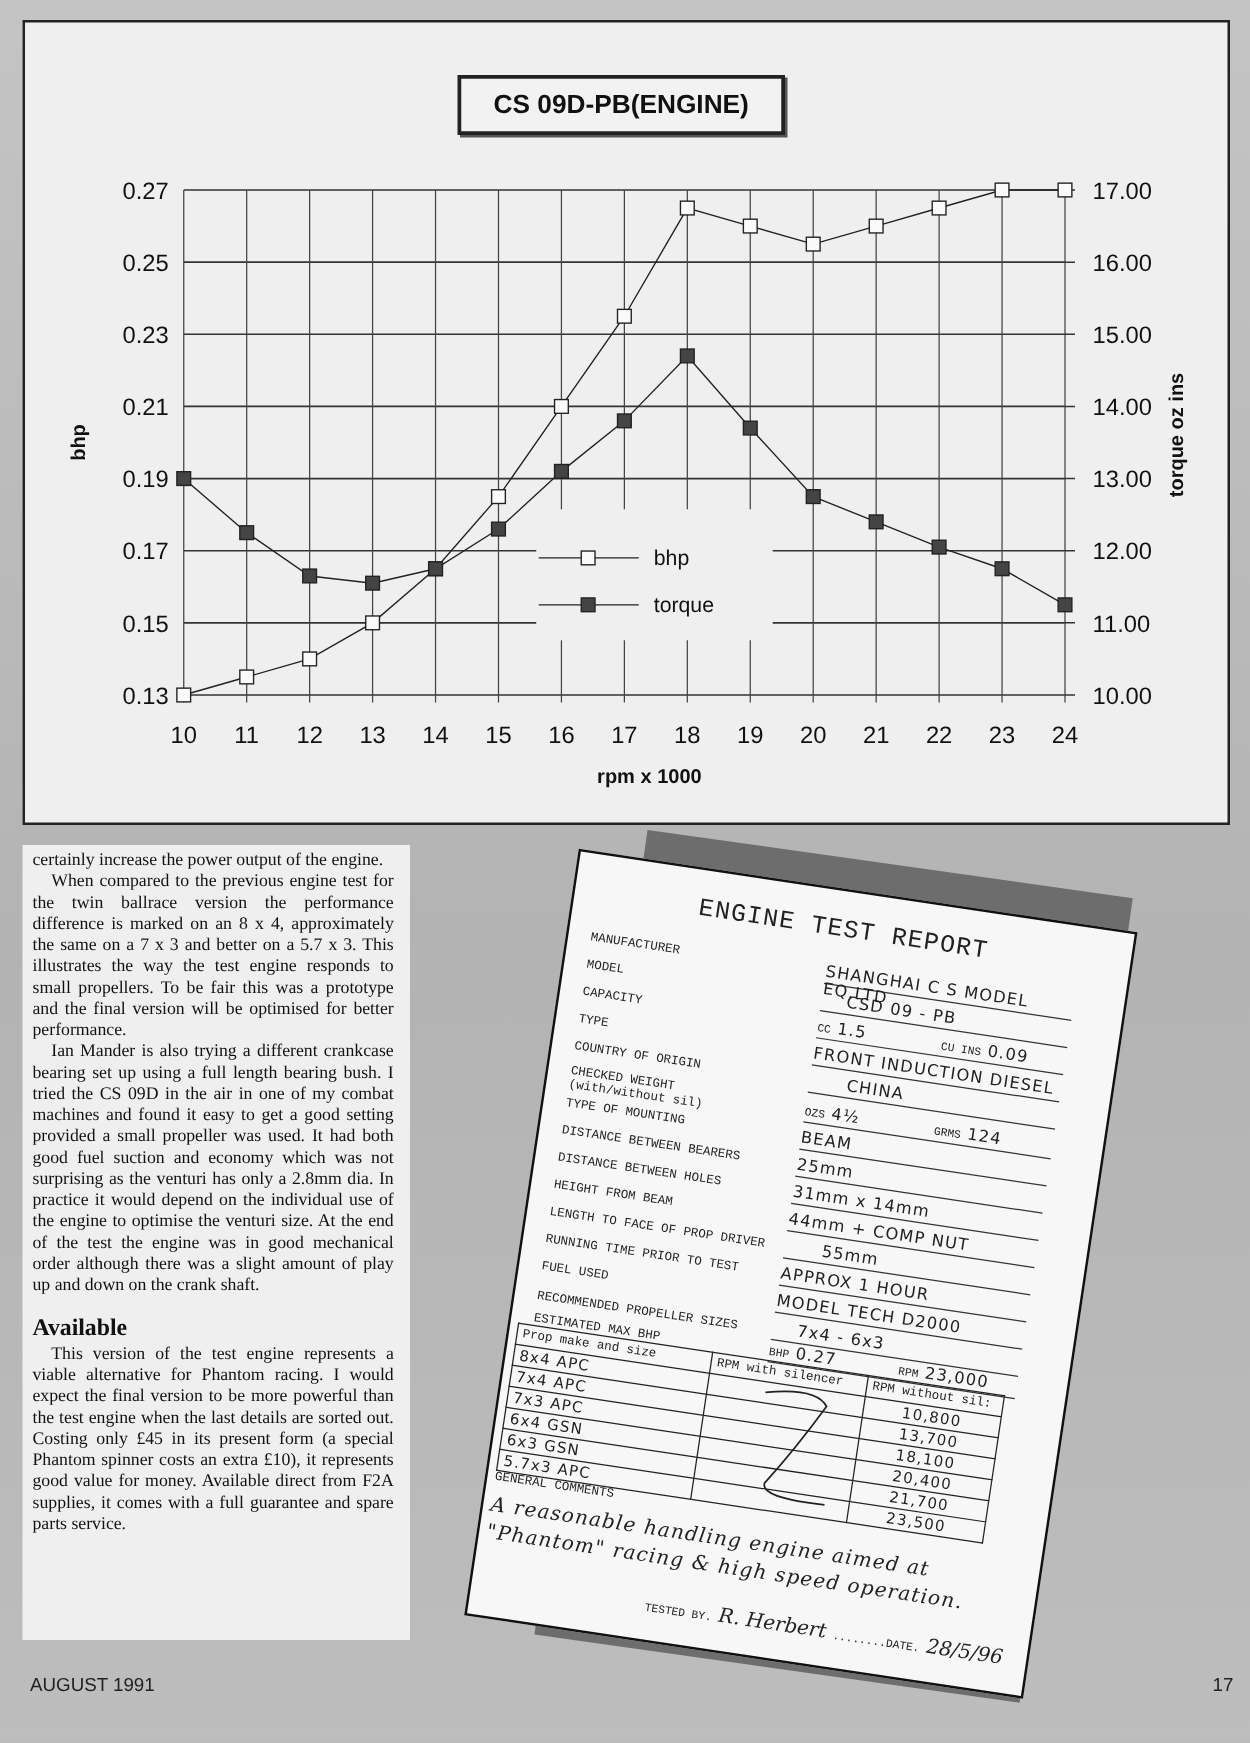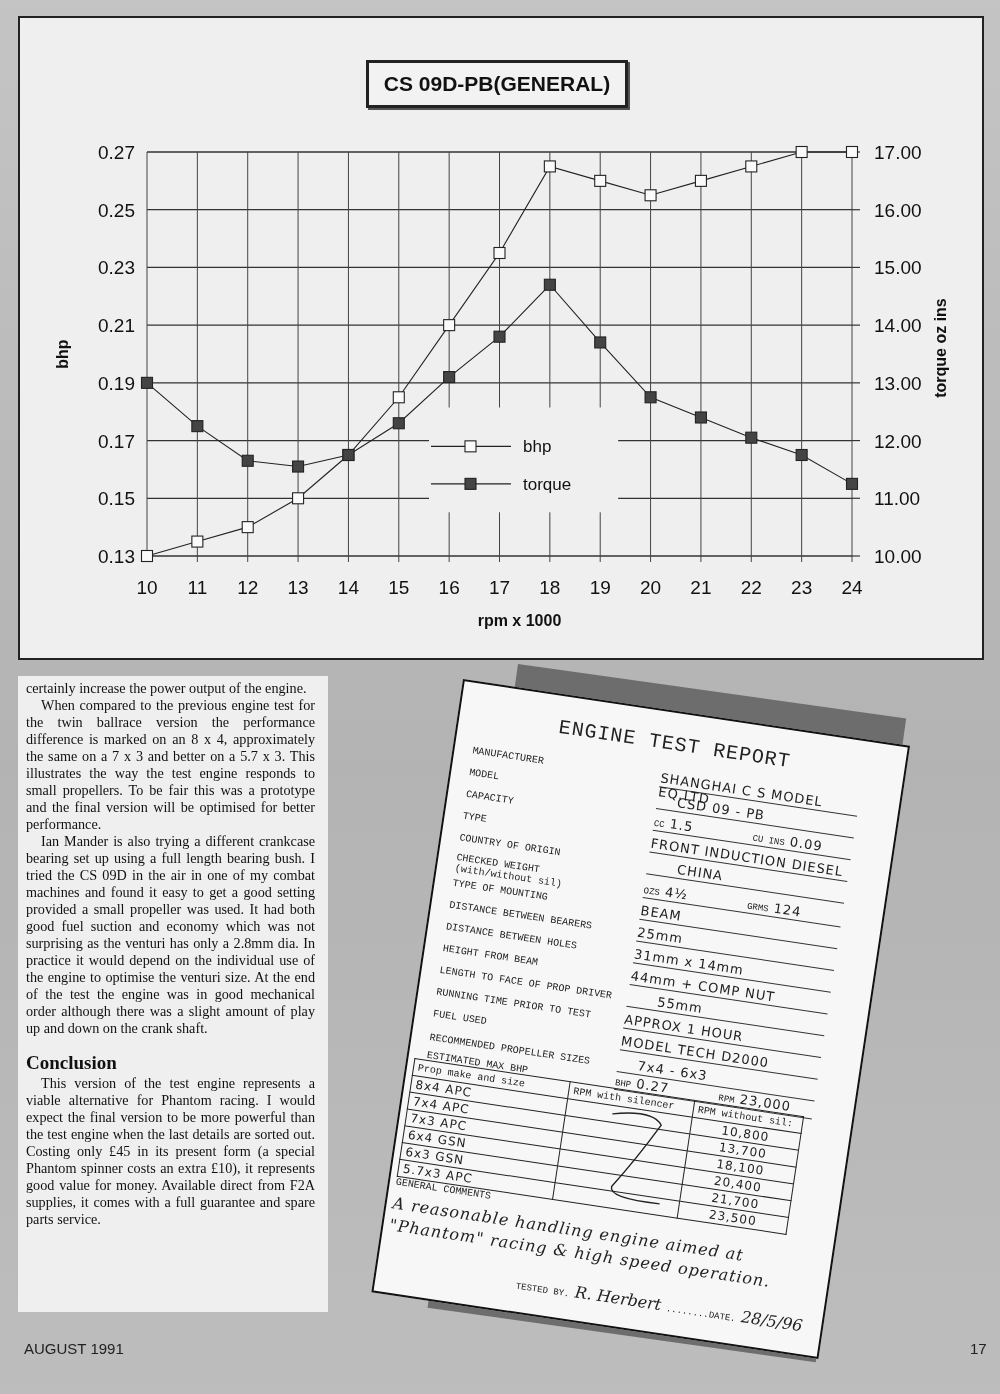--- a/index.html
+++ b/index.html
@@ -73,21 +73,21 @@
   .signoff { position: absolute; left: 140px; top: 578px; font-size: 9px; white-space: nowrap; }
   .signoff .sig { font-family: "DejaVu Serif", serif; font-style: italic; font-size: 16px; }
 
   .footer-left { position: absolute; left: 24px; top: 1340px; font-size: 15px; color: #222; }
   .footer-right { position: absolute; left: 970px; top: 1340px; font-size: 15px; color: #222; }
 </style>
 </head>
 <body>
 
 <div class="chart-panel">
-  <div class="chart-title-box">CS 09D-PB(GENERAL)</div>
+  <div class="chart-title-box">CS 09D-PB(ENGINE)</div>
   <svg class="chart" id="chart-svg" width="962" height="640">
       <line x1="127" y1="538" x2="832" y2="538" stroke="#333" stroke-width="1.3"></line>
       <text x="115" y="545" text-anchor="end" class="tick">0.13</text>
       <line x1="127" y1="480.28571428571433" x2="409" y2="480.28571428571433" stroke="#333" stroke-width="1.3"></line>
       <line x1="598.1428571428572" y1="480.28571428571433" x2="832" y2="480.28571428571433" stroke="#333" stroke-width="1.3"></line>
       <text x="115" y="487.28571428571433" text-anchor="end" class="tick">0.15</text>
       <line x1="127" y1="422.57142857142856" x2="409" y2="422.57142857142856" stroke="#333" stroke-width="1.3"></line>
       <line x1="598.1428571428572" y1="422.57142857142856" x2="832" y2="422.57142857142856" stroke="#333" stroke-width="1.3"></line>
       <text x="115" y="429.57142857142856" text-anchor="end" class="tick">0.17</text>
       <line x1="127" y1="364.8571428571429" x2="832" y2="364.8571428571429" stroke="#333" stroke-width="1.3"></line>
@@ -191,21 +191,21 @@
       <line x1="411" y1="465.8571428571429" x2="491" y2="465.8571428571429" stroke="#222" stroke-width="1.1"></line>
       <rect x="445" y="460.3571428571429" width="11" height="11" fill="#444" stroke="#222" stroke-width="1.1"></rect>
       <text x="503" y="471.8571428571429" class="legend-text">torque</text>
     </svg>
 </div>
 
 <div class="text-column">
   <p>certainly increase the power output of the engine.</p>
   <p class="indent">When compared to the previous engine test for the twin ballrace version the performance difference is marked on an 8 x 4, approximately the same on a 7 x 3 and better on a 5.7 x 3. This illustrates the way the test engine responds to small propellers. To be fair this was a prototype and the final version will be optimised for better performance.</p>
   <p class="indent">Ian Mander is also trying a different crankcase bearing set up using a full length bearing bush. I tried the CS 09D in the air in one of my combat machines and found it easy to get a good setting provided a small propeller was used. It had both good fuel suction and economy which was not surprising as the venturi has only a 2.8mm dia. In practice it would depend on the individual use of the engine to optimise the venturi size. At the end of the test the engine was in good mechanical order although there was a slight amount of play up and down on the crank shaft.</p>
-  <h3>Conclusion</h3>
+  <h3>Available</h3>
   <p class="indent">This version of the test engine represents a viable alternative for Phantom racing. I would expect the final version to be more powerful than the test engine when the last details are sorted out. Costing only £45 in its present form (a special Phantom spinner costs an extra £10), it represents good value for money. Available direct from F2A supplies, it comes with a full guarantee and spare parts service.</p>
 </div>
 
 <div class="card-shadow"></div>
 <div class="report-card">
   <div class="report-title">ENGINE TEST REPORT</div>
 
   <div class="rlabel" style="top:62px">MANUFACTURER</div>
   <div class="rlabel" style="top:84px">MODEL</div>
   <div class="rlabel" style="top:106px">CAPACITY</div>

